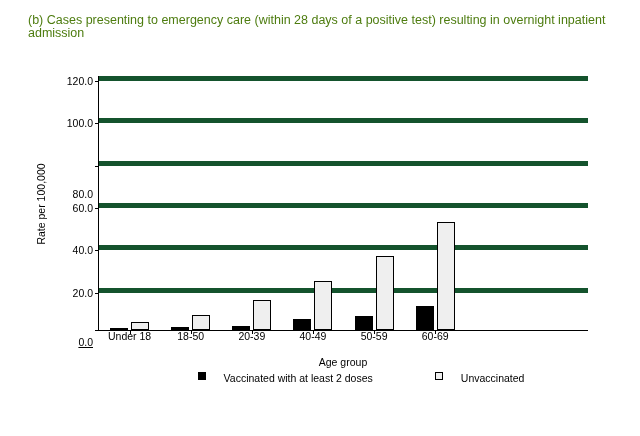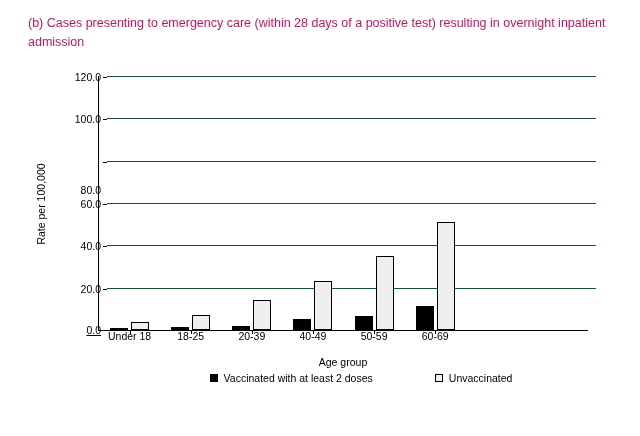--- a/index.html
+++ b/index.html
@@ -20,22 +20,22 @@
     width: 640px;
     height: 436px;
     background: #ffffff;
   }
   #caption {
     position: absolute;
     left: 28px;
     top: 14px;
     width: 590px;
     font-size: 12.5px;
-    line-height: 19px;
-    color: #be185d;
+    line-height: 13px;
+    color: #4d7c0f;
     font-family: "Liberation Sans", sans-serif;
   }
   
   #chart {
     position: absolute;
     left: 0;
     top: 60px;
     width: 640px;
     height: 300px;
   }
@@ -45,23 +45,23 @@
     left: 98px;
     top: 16px;
     width: 490px;
     height: 255px;
     border-left: 1px solid #000;
     border-bottom: 1px solid #000;
     box-sizing: border-box;
   }
   .gridline {
     position: absolute;
-    left: 8px;
+    left: 0;
     width: 100%;
-    border-top: 1px solid #14532d;
+    border-top: 5px solid #14532d;
     height: 0;
   }
   .ytick-label {
     position: absolute;
     right: 100%;
     margin-right: 6px;
     transform: translateY(-50%);
     font-size: 10.5px;
     white-space: nowrap;
     color: #000;
@@ -149,22 +149,21 @@
     width: 490px;
     top: 372px;
     display: flex;
     align-items: center;
     justify-content: center;
     gap: 26px;
     font-size: 10.5px;
   }
   .legend-item {
     display: flex;
-    align-items: center;
-    gap: 6px;
+    gap: 18px;
     padding-left: 36px;
   }
   .legend-swatch {
     width: 8px;
     height: 8px;
     box-sizing: border-box;
     border: 1px solid #000;
   }
   .legend-swatch.vax { background: #000000; }
   .legend-swatch.unvax { background: #efefef; }
@@ -203,39 +202,39 @@
       <div class="gridline" style="top:66.6667%;">
         <span class="ytick-mark" style="top:0;"></span>
         <span class="ytick-label" style="top:0;">40.0</span>
       </div>
       <div class="gridline" style="top:83.3333%;">
         <span class="ytick-mark" style="top:0;"></span>
         <span class="ytick-label" style="top:0;">20.0</span>
       </div>
       <div class="gridline" style="top:100%; border-top:none;">
         <span class="ytick-mark" style="top:0;"></span>
-        <span class="ytick-label" style="top:0;text-decoration:underline;">0.0</span>
+        <span class="ytick-label" style="top:12px;text-decoration:underline;">0.0</span>
       </div>
 
       <div class="group" style="left:0%; width:12.5%;">
         <div class="bars">
           <div class="bar vax" style="height:0.42%;"></div>
           <div class="bar unvax" style="height:3.33%;"></div>
         </div>
         <span class="xtick-mark"></span>
         <span class="xtick-label">Under 18</span>
       </div>
 
       <div class="group" style="left:12.5%; width:12.5%;">
         <div class="bars">
           <div class="bar vax" style="height:1.0%;"></div>
           <div class="bar unvax" style="height:6.0%;"></div>
         </div>
         <span class="xtick-mark"></span>
-        <span class="xtick-label">18-25</span>
+        <span class="xtick-label">18-50</span>
       </div>
 
       <div class="group" style="left:25%; width:12.5%;">
         <div class="bars">
           <div class="bar vax" style="height:1.75%;"></div>
           <div class="bar unvax" style="height:11.67%;"></div>
         </div>
         <span class="xtick-mark"></span>
         <span class="xtick-label">20-39</span>
       </div>

